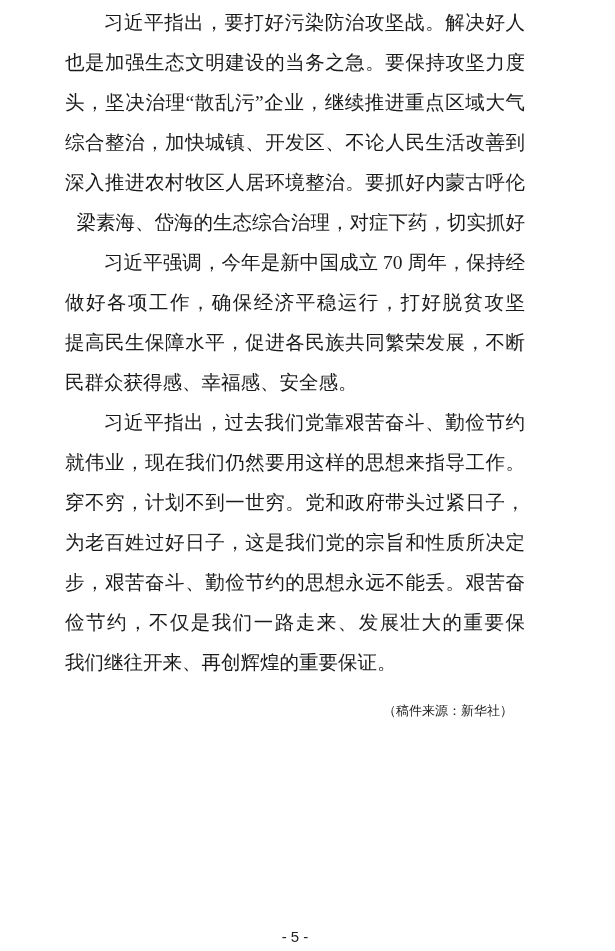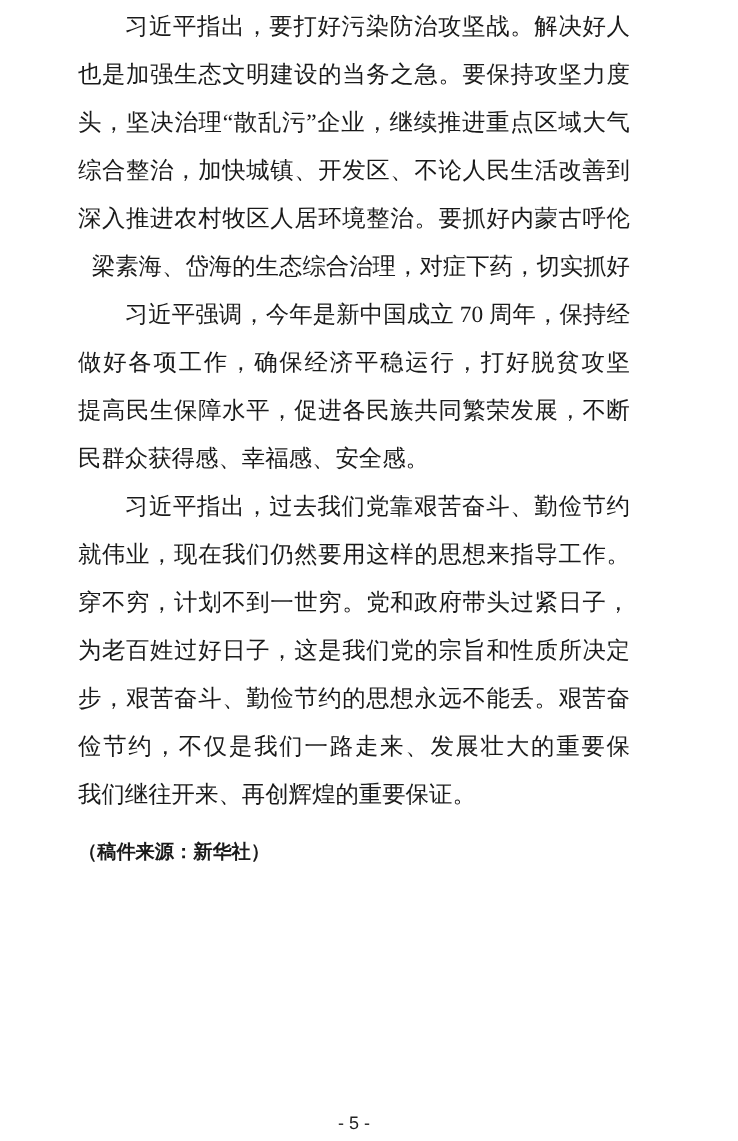--- a/index.html
+++ b/index.html
@@ -34,26 +34,25 @@
   }
   .line.first {
     text-indent: 2em;
   }
   .line.last {
     text-align: right;
     text-align-last: left;
   }
   .source {
     margin-top: 8px;
-    font-size: 16px;
+    font-size: 13px;
     line-height: 40px;
     height: 40px;
-    text-align: left;
+    text-align: right;
     padding-right: 12px;
-    font-weight: bold;
   }
   .pagenum {
     position: absolute;
     left: 0;
     right: 0;
     bottom: 4px;
     text-align: center;
     font-family: "Liberation Sans", "DejaVu Sans", sans-serif;
     font-size: 15px;
     line-height: 20px;

